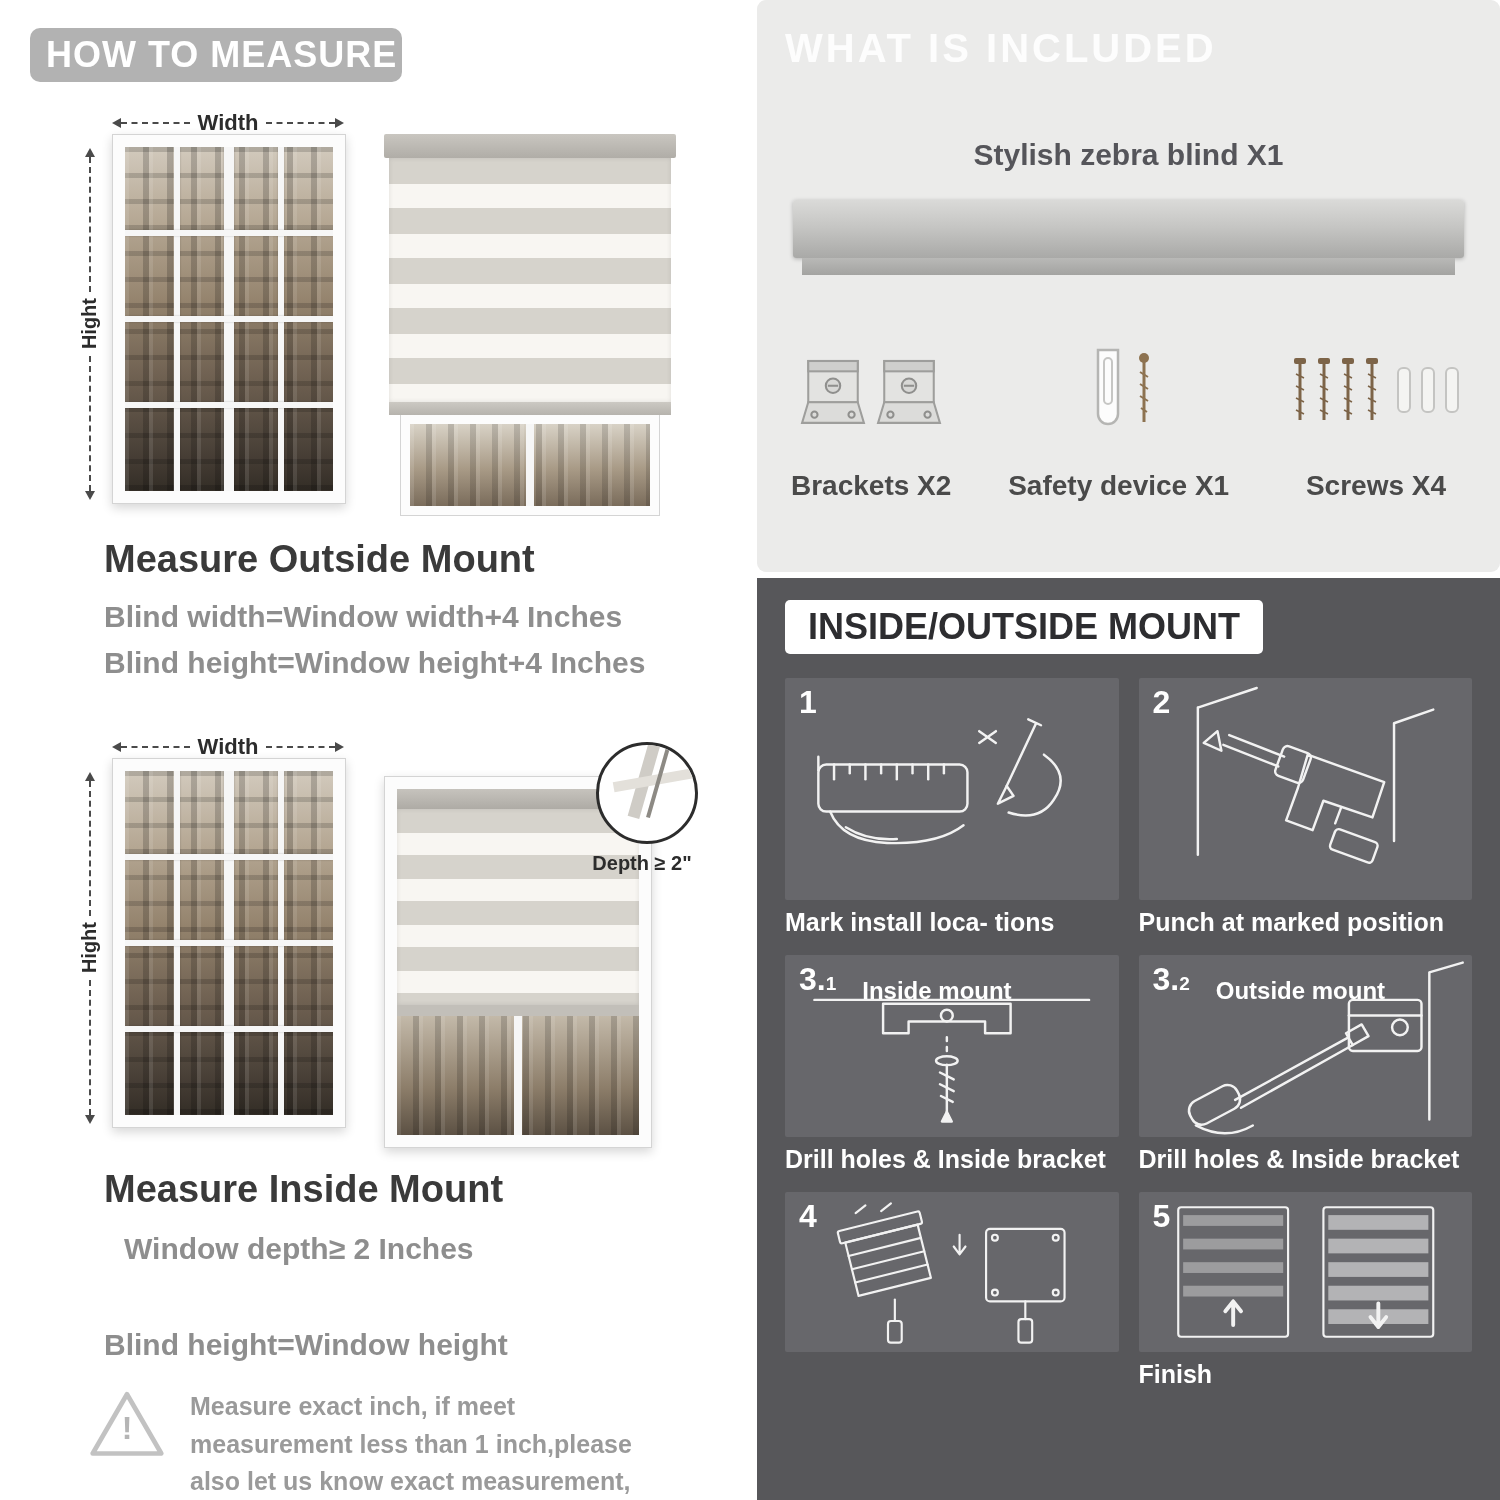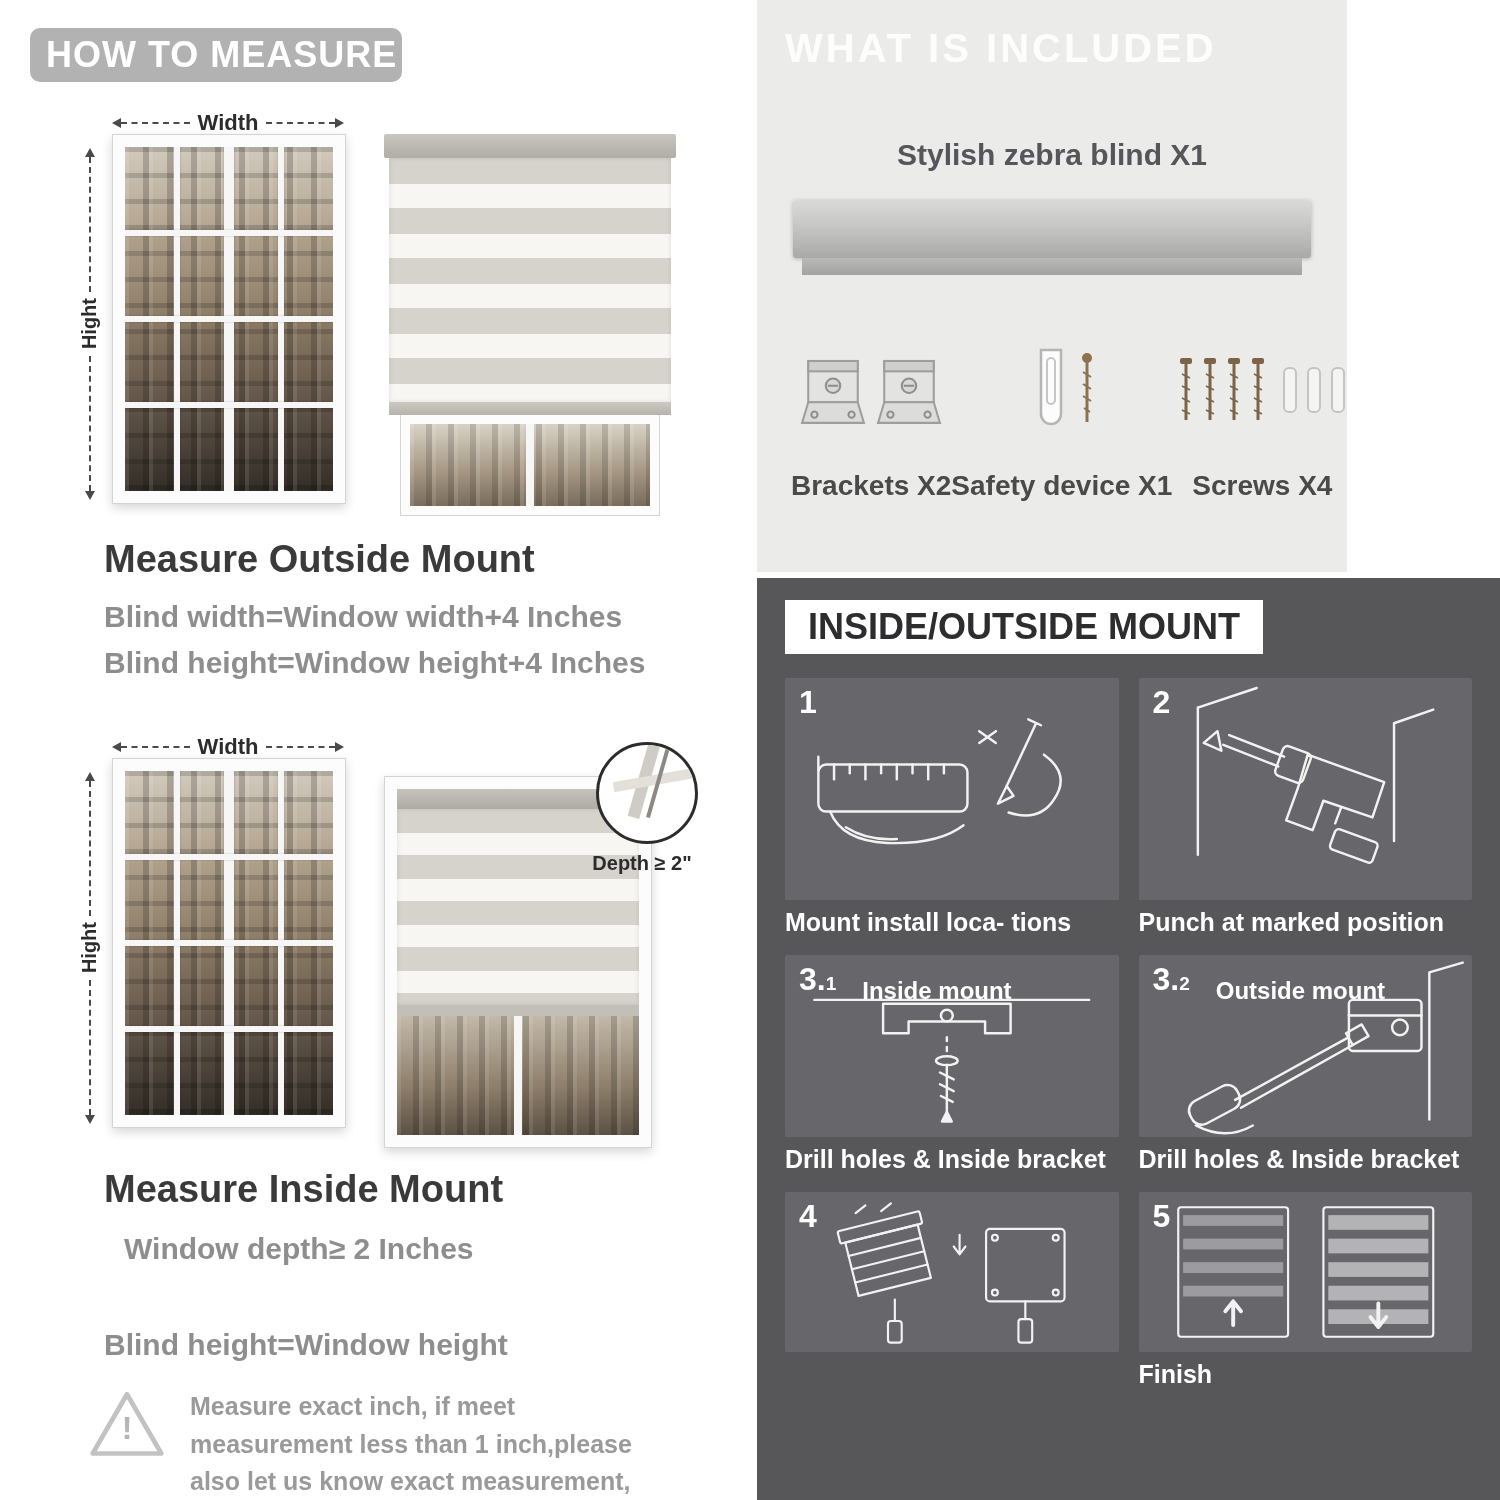--- a/index.html
+++ b/index.html
@@ -78,35 +78,35 @@
   #lo1{top:600px;} #lo2{top:646px;}
   #li1{top:1232px;margin-left:20px;} #li2{top:1280px;} #li3{top:1328px;}
 
   .note{position:absolute;left:88px;top:1388px;width:566px;display:flex;gap:24px;align-items:flex-start;}
   .warn{position:relative;width:78px;height:74px;flex:0 0 auto;}
   .warn svg{position:absolute;inset:0;}
   .warn-mark{position:absolute;left:0;right:0;top:22px;text-align:center;font-size:32px;font-weight:bold;color:#b5b5b5;}
   .note-text{margin:0;font-size:25px;font-weight:600;color:#9a9a9a;line-height:1.5;}
 
   
-  .right-top{position:absolute;left:757px;top:0;width:590px;height:572px;background:#ebebea;}
+  .right-top{position:absolute;left:757px;top:0;width:743px;height:572px;background:#ebebea;border-radius:9px;}
   .inc-header{position:absolute;left:28px;top:26px;font-size:40px;font-weight:bold;color:#fdfdfd;letter-spacing:3px;}
   .blind-label{position:absolute;left:0;right:0;top:138px;text-align:center;font-size:30px;font-weight:bold;color:#55555a;}
   .headrail{position:absolute;left:36px;right:36px;top:200px;}
   .rail-main{height:58px;background:linear-gradient(180deg,#dadad8 0%,#c6c6c4 45%,#a9a9a7 100%);
              border-radius:3px;box-shadow:0 1px 4px rgba(0,0,0,.25);}
   .rail-lip{height:17px;margin:0 9px;background:linear-gradient(180deg,#b9b9b7,#a3a3a1);}
   .items-row{position:absolute;left:34px;right:34px;top:332px;display:flex;justify-content:space-between;align-items:flex-end;}
   .inc-item{display:flex;flex-direction:column;align-items:center;}
   .item-icons{height:124px;display:flex;align-items:center;gap:10px;}
   .item-label{margin-top:14px;font-size:28px;font-weight:bold;color:#4a4a4a;white-space:nowrap;}
 
   
   .right-bottom{position:absolute;left:757px;top:578px;width:743px;height:922px;background:#57575a;}
-  .mount-header{position:absolute;left:28px;top:22px;width:478px;height:54px;background:#fff;border-radius:0;
+  .mount-header{position:absolute;left:28px;top:22px;width:478px;height:54px;background:#fff;border-radius:5px;
                 display:flex;align-items:center;justify-content:center;font-size:36px;font-weight:bold;color:#2d2d30;}
   .steps{position:absolute;left:28px;right:28px;top:100px;display:grid;grid-template-columns:1fr 1fr;
          column-gap:20px;row-gap:18px;}
   .panel{position:relative;background:#67676b;border-radius:2px;overflow:hidden;}
   .p-tall{height:222px;} .p-mid{height:182px;} .p-short{height:160px;}
   .step-head{position:absolute;top:8px;left:14px;z-index:2;color:#fff;font-weight:bold;display:flex;align-items:flex-start;}
   .num{font-size:32px;line-height:1;}
   .sub{font-size:19px;line-height:1;margin-top:11px;}
   .ptitle{font-size:24px;line-height:1;margin-left:26px;margin-top:16px;}
   .art{position:absolute;inset:0;width:100%;height:100%;}
@@ -331,21 +331,21 @@
               <path d="M46 134 q12 30 58 32 q52 2 78 -18"></path>
               <path d="M62 150 q22 14 52 12"></path>
               <path d="M256 44 l-30 64"></path>
               <path d="M226 108 l-9 18 l16 -8 z"></path>
               <path d="M261 46 l-13 -6"></path>
               <path d="M198 52 l17 12 M215 52 l-17 12"></path>
               <path d="M264 76 q28 20 10 46 q-15 23 -46 13"></path>
             </g>
           </svg>
         </div>
-        <div class="caption">Mount install loca- tions</div>
+        <div class="caption">Mark install loca- tions</div>
       </div>
 
       <div class="step">
         <div class="panel p-tall">
           <div class="step-head">
             <span class="num">2</span>
             <span class="sub"></span>
             <span class="ptitle"></span>
           </div>
           <svg class="art" viewBox="0 0 340 222">

